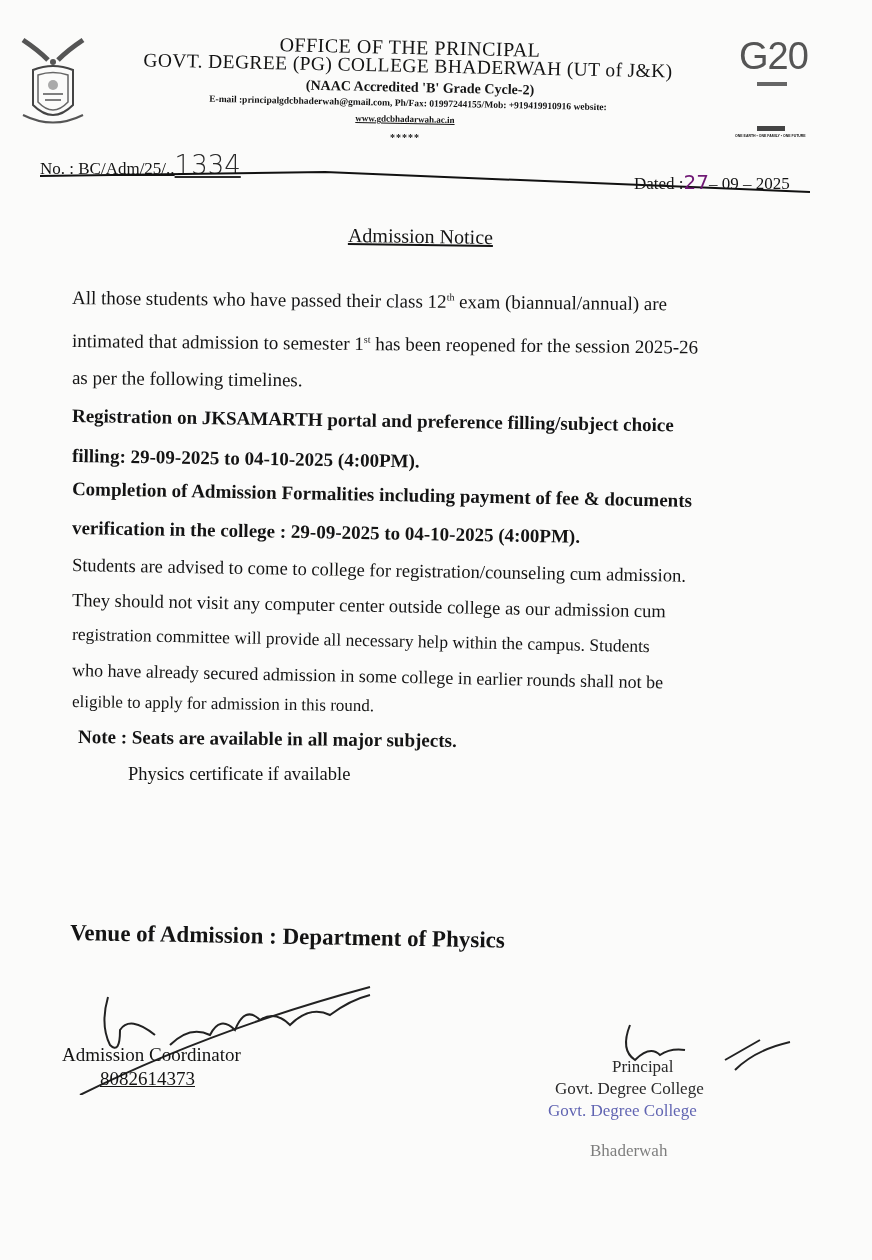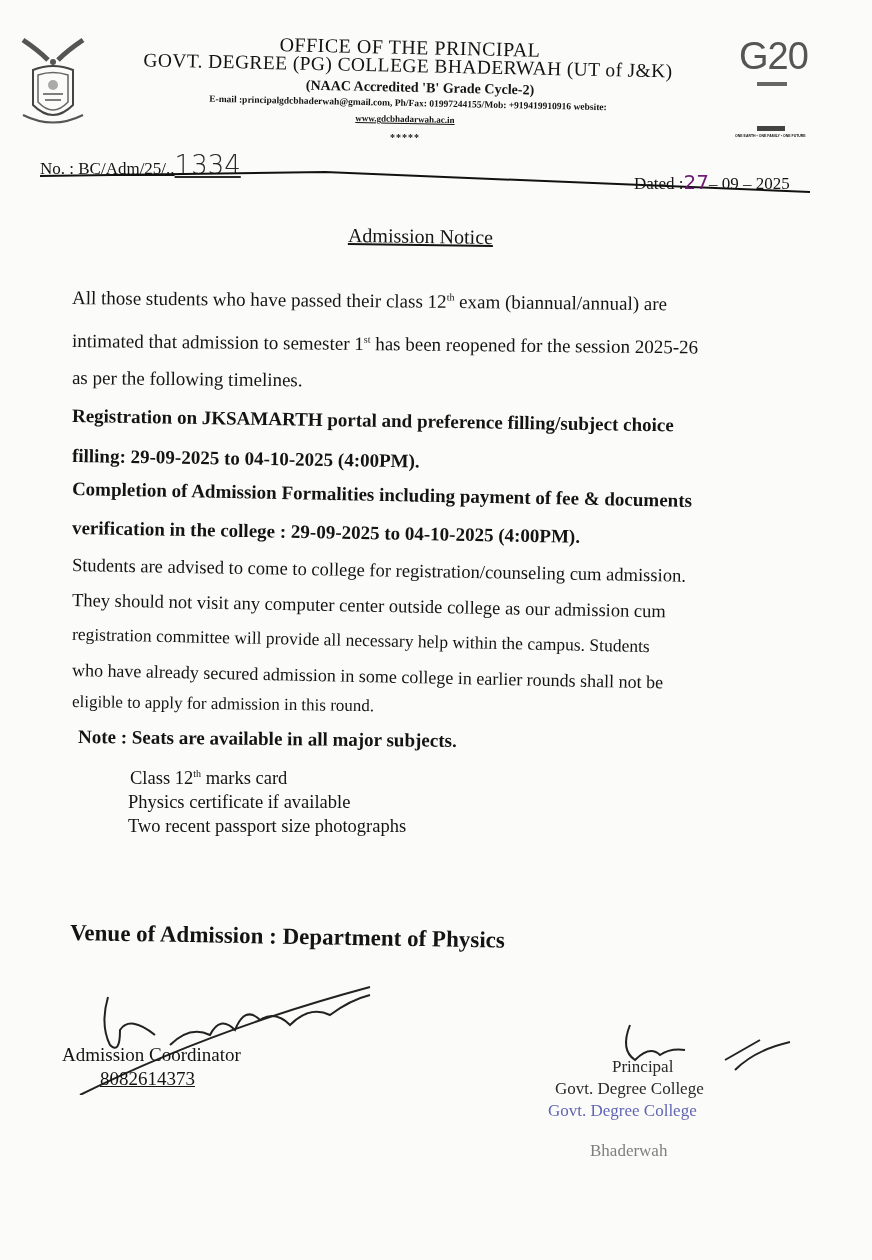--- a/index.html
+++ b/index.html
@@ -95,23 +95,21 @@
 
 <div class="abs para" style="top:555px;transform:rotate(1deg);font-size:18.5px;">Students are advised to come to college for registration/counseling cum admission.</div>
 <div class="abs para" style="top:590px;transform:rotate(1.1deg);font-size:18.5px;">They should not visit any computer center outside college as our admission cum</div>
 <div class="abs para" style="top:624px;transform:rotate(1.2deg);font-size:17.5px;">registration committee will provide all necessary help within the campus. Students</div>
 <div class="abs para" style="top:660px;transform:rotate(1.2deg);font-size:18px;">who have already secured admission in some college in earlier rounds shall not be</div>
 <div class="abs para" style="top:692px;transform:rotate(0.8deg);font-size:17px;">eligible to apply for admission in this round.</div>
 
 <div class="abs para b" style="top:726px;left:78px;transform:rotate(0.6deg);">Note : Seats are available in all major subjects.</div>
 
 <div class="abs doc-list">
-  <div class="item"><span>Class 12</span><sup>th</sup><span> marks card</span></div>
   <div class="item" style="padding-left:52px;"><span>Physics certificate if available</span></div>
-  <div class="item" style="padding-left:52px;"><span>Two recent passport size photographs</span></div>
 </div>
 
 <div class="abs venue">Venue of Admission : Department of Physics</div>
 
 <svg class="abs" style="left:60px;top:985px;" width="320" height="110">
   <path class="sig" d="M48 12 Q40 40 50 60 Q60 70 60 45 Q70 30 95 50"></path>
   <path class="sig" d="M110 60 Q130 40 150 50 Q160 30 175 45 Q185 20 200 35 Q215 25 230 40 Q250 20 270 30 Q290 15 310 10"></path>
   <path class="sig" d="M20 110 Q150 45 310 2" stroke-width="1.5"></path>
 </svg>
 <div class="abs coord">

